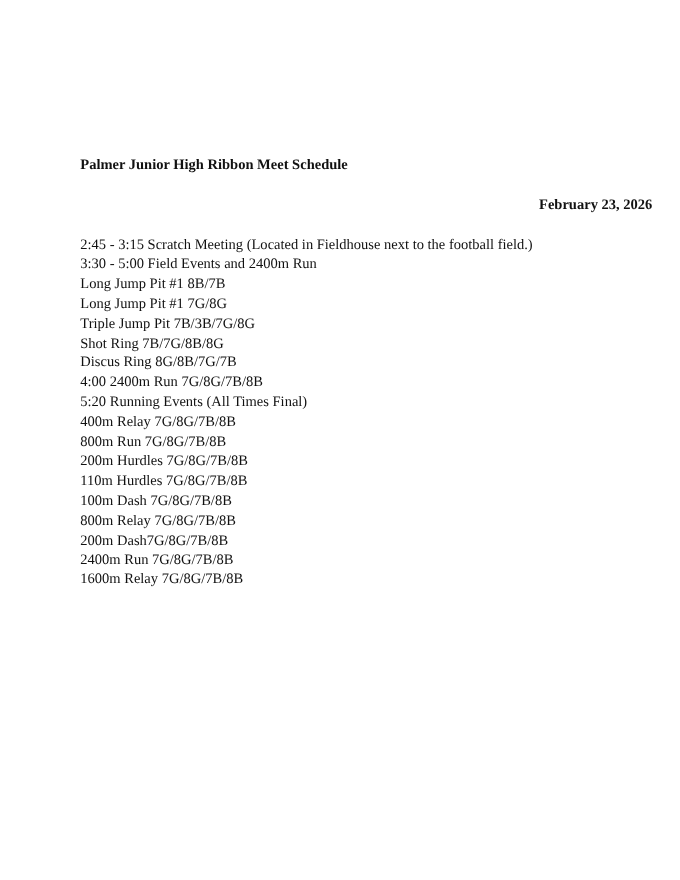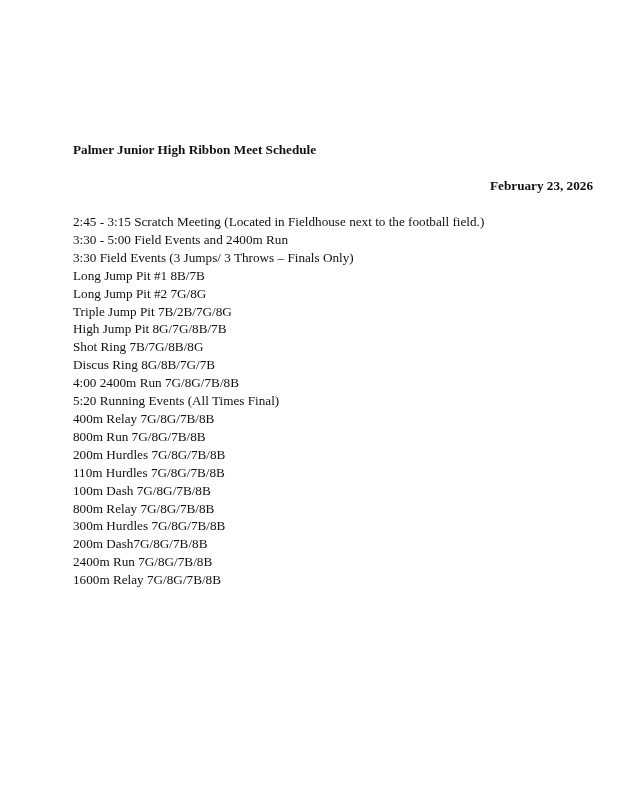--- a/index.html
+++ b/index.html
@@ -58,34 +58,31 @@
 </head>
 <body>
 
 <div class="page">
   <div class="content">
     <p class="title">Palmer Junior High Ribbon Meet Schedule</p>
     <p class="date">February 23, 2026</p>
     <ul class="schedule">
       <li>2:45 - 3:15 Scratch Meeting (Located in Fieldhouse next to the football field.)</li>
       <li>3:30 - 5:00 Field Events and 2400m Run</li>
-      <li>3:30 Field Events (3 Jumps/ 3 Throws – Finals Only)</li>
       <li>Long Jump Pit #1 8B/7B</li>
-      <li>Long Jump Pit #2 7G/8G</li>
-      <li>Triple Jump Pit 7B/2B/7G/8G</li>
-      <li>High Jump Pit 8G/7G/8B/7B</li>
+      <li>Long Jump Pit #1 7G/8G</li>
+      <li>Triple Jump Pit 7B/3B/7G/8G</li>
       <li>Shot Ring 7B/7G/8B/8G</li>
       <li>Discus Ring 8G/8B/7G/7B</li>
       <li>4:00 2400m Run 7G/8G/7B/8B</li>
       <li>5:20 Running Events (All Times Final)</li>
       <li>400m Relay 7G/8G/7B/8B</li>
       <li>800m Run 7G/8G/7B/8B</li>
       <li>200m Hurdles 7G/8G/7B/8B</li>
       <li>110m Hurdles 7G/8G/7B/8B</li>
       <li>100m Dash 7G/8G/7B/8B</li>
       <li>800m Relay 7G/8G/7B/8B</li>
-      <li>300m Hurdles 7G/8G/7B/8B</li>
       <li>200m Dash7G/8G/7B/8B</li>
       <li>2400m Run 7G/8G/7B/8B</li>
       <li>1600m Relay 7G/8G/7B/8B</li>
     </ul>
   </div>
 </div>
 
 </body></html>

